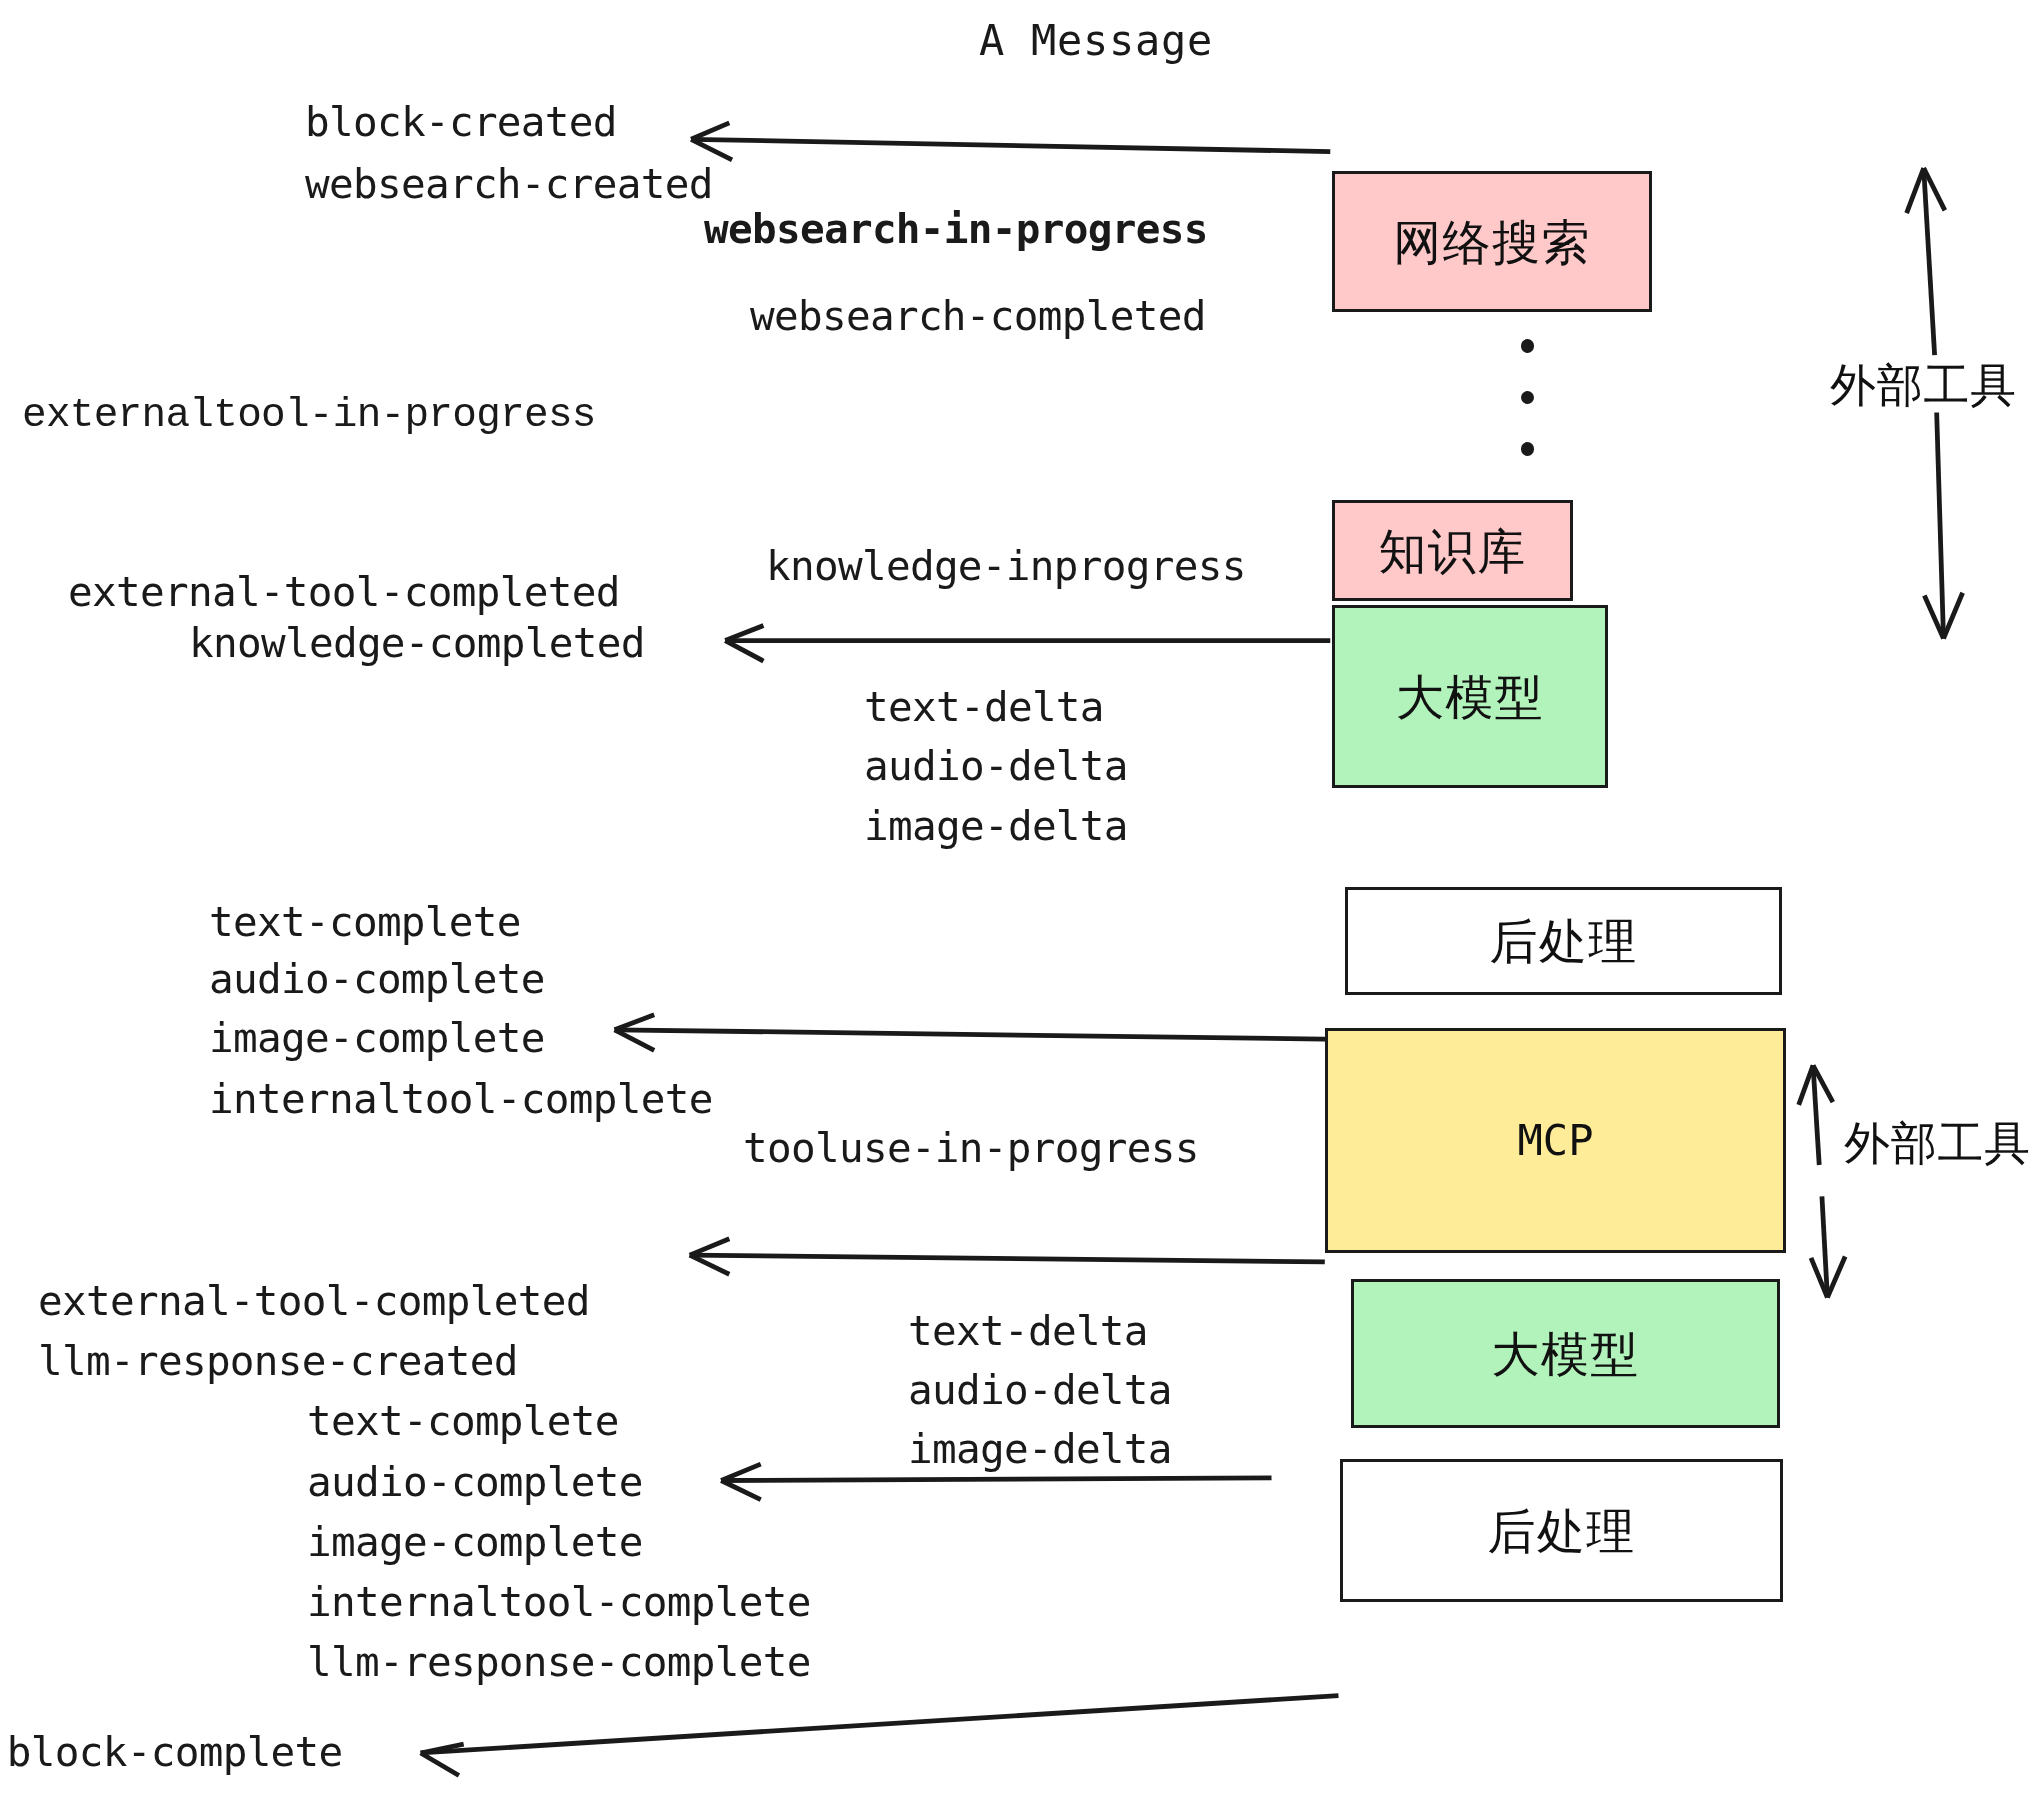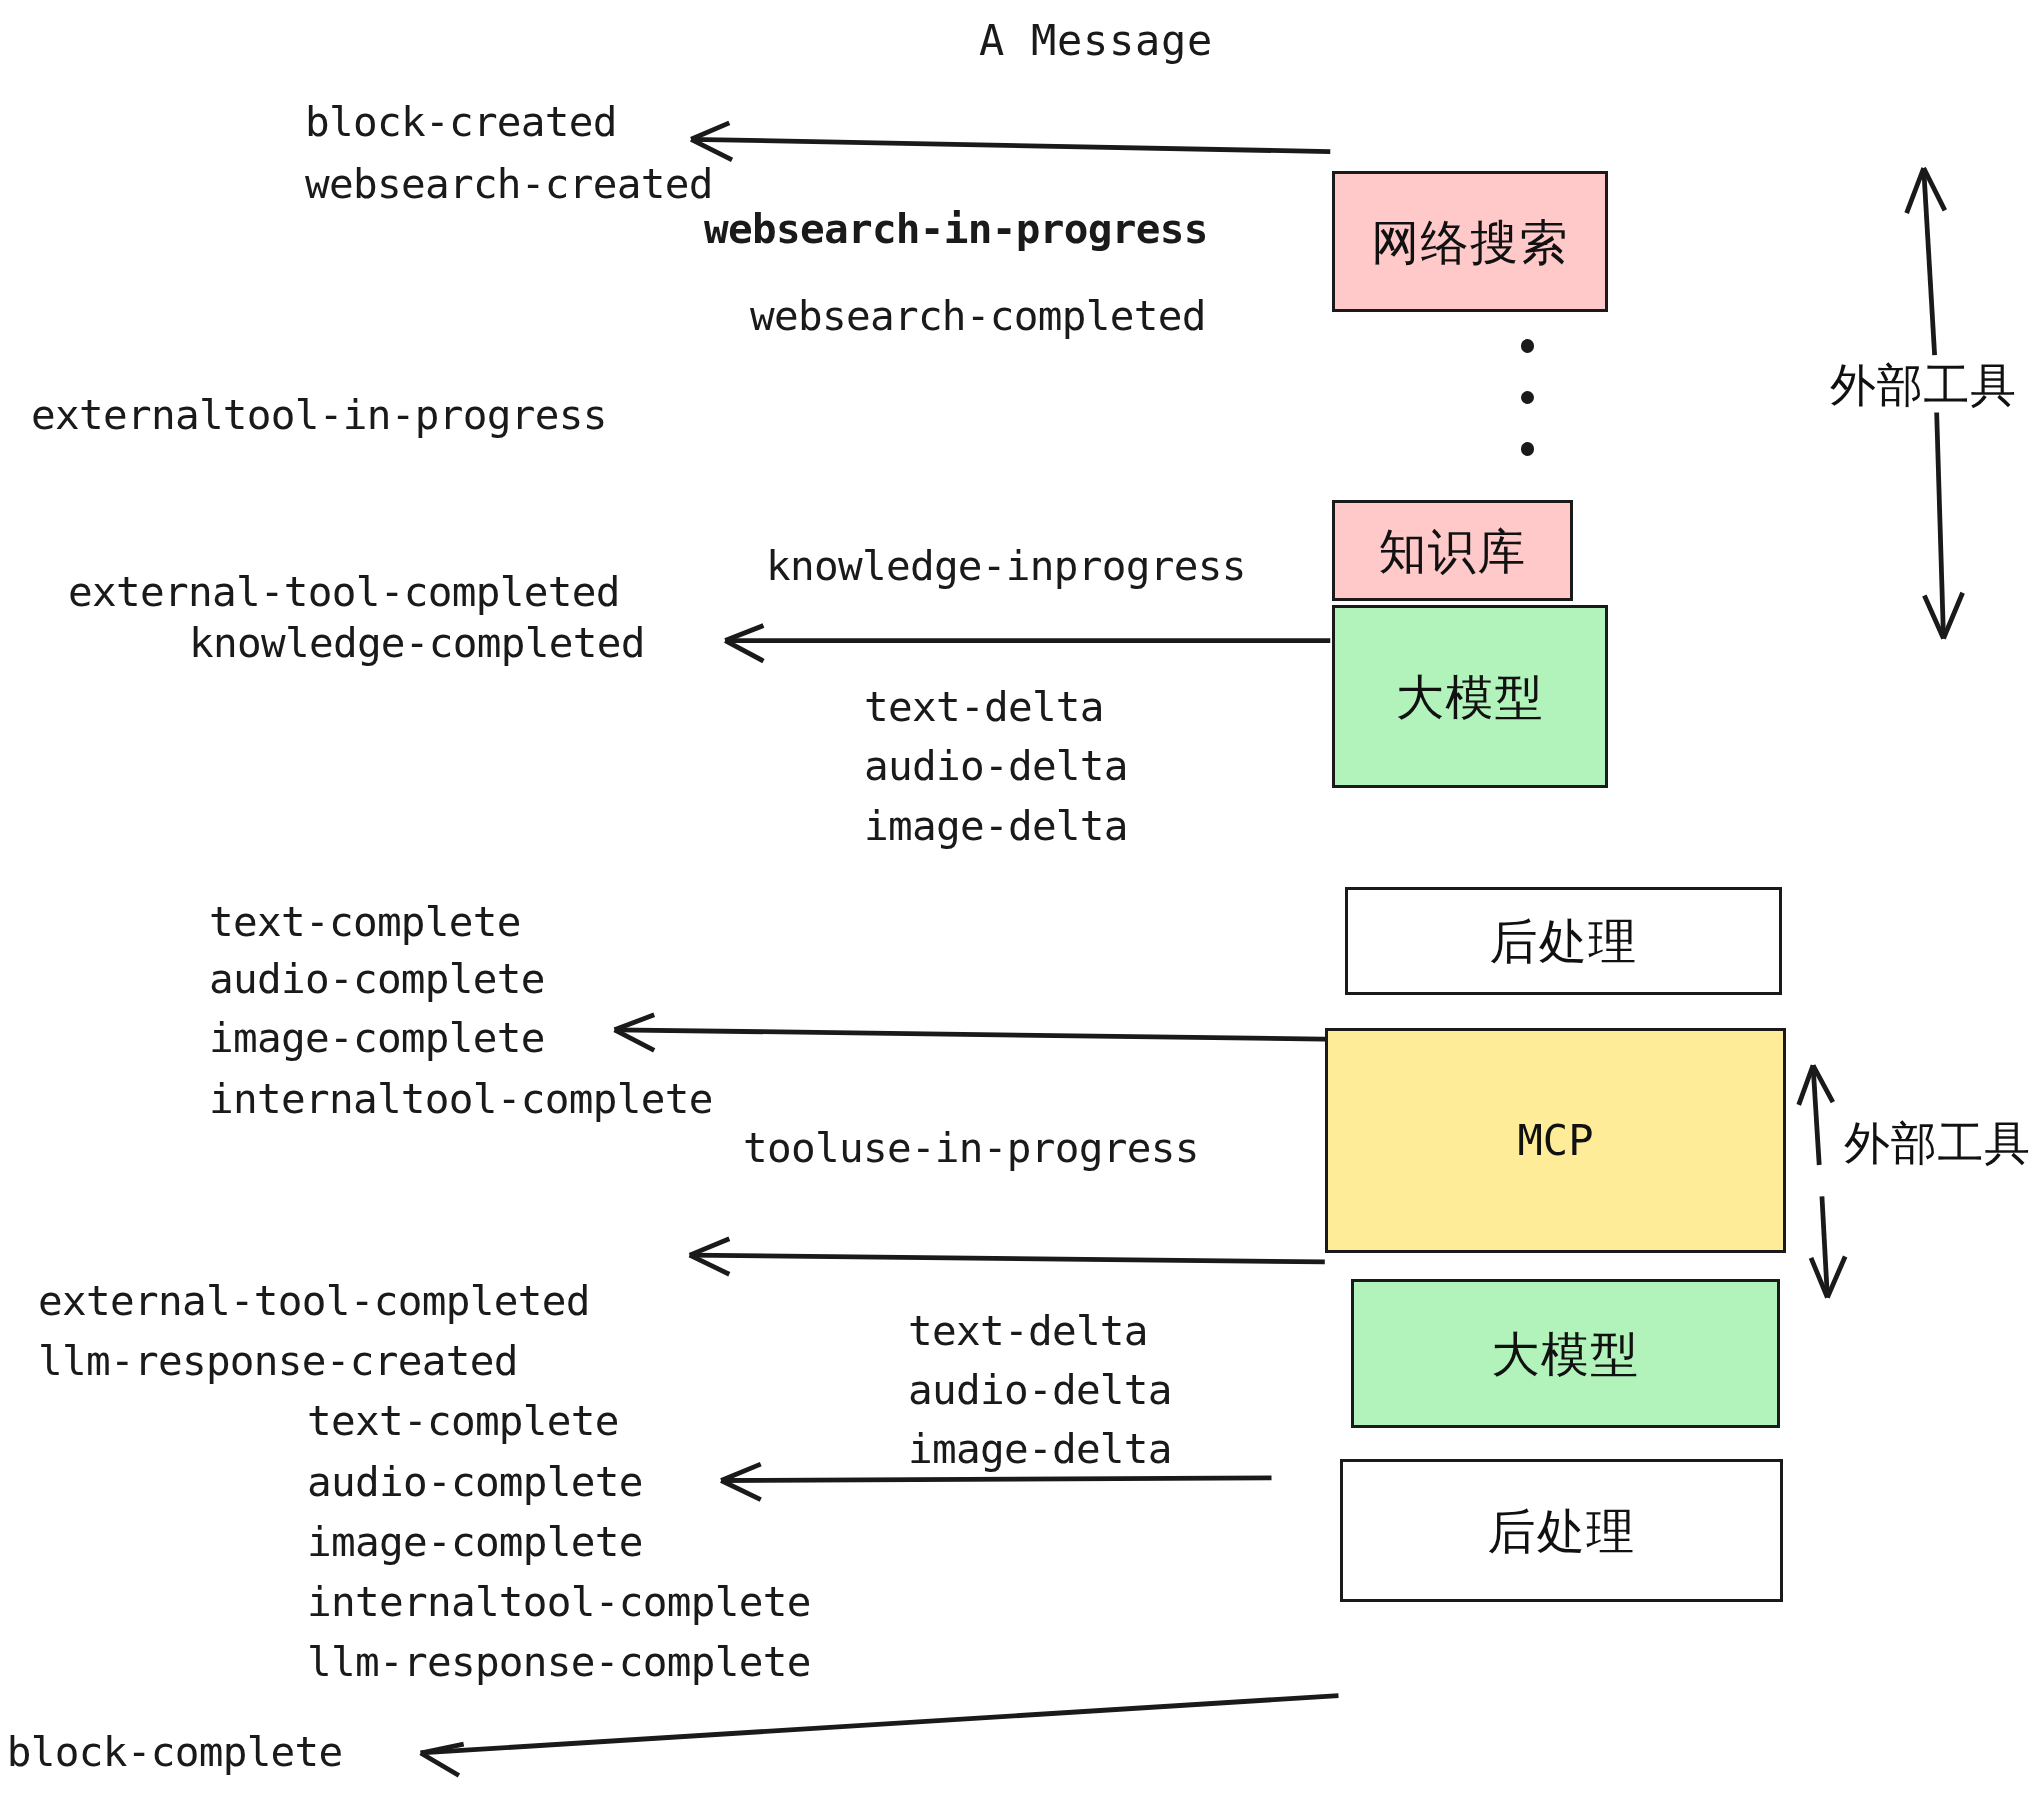--- a/index.html
+++ b/index.html
@@ -133,21 +133,21 @@
       <path d="M2655 1560 L2634 1618 M2655 1560 L2684 1614" stroke-width="7"></path>
       <line x1="2668" y1="1752" x2="2676" y2="1900" stroke-width="7"></line>
       <path d="M2676 1900 L2652 1842 M2676 1900 L2702 1840" stroke-width="7"></path>
     </g>
   </svg>
 
   <div class="ev" style="left:305px;top:102px;text-align:center;">block-created</div>
   <div class="ev" style="left:305px;top:164px;">websearch-created</div>
   <div class="ev" style="left:704px;top:209px;font-weight:bold;">websearch-in-progress</div>
   <div class="ev" style="left:750px;top:296px;">websearch-completed</div>
-  <div class="ev" style="left:31px;top:395px;">externaltool-in-progress</div>
+  <div class="ev" style="left:22px;top:395px;font-family:Liberation Mono, monospace;">externaltool-in-progress</div>
 
   <div class="ev" style="left:766px;top:546px;">knowledge-inprogress</div>
   <div class="ev" style="left:68px;top:572px;">external-tool-completed</div>
   <div class="ev" style="left:189px;top:623px;">knowledge-completed</div>
 
   <div class="ev" style="left:864px;top:687px;">text-delta</div>
   <div class="ev" style="left:864px;top:746px;">audio-delta</div>
   <div class="ev" style="left:864px;top:806px;">image-delta</div>
 
   <div class="ev" style="left:209px;top:902px;">text-complete</div>
@@ -165,21 +165,21 @@
   <div class="ev" style="left:908px;top:1429px;">image-delta</div>
 
   <div class="ev" style="left:307px;top:1401px;">text-complete</div>
   <div class="ev" style="left:307px;top:1462px;">audio-complete</div>
   <div class="ev" style="left:307px;top:1522px;">image-complete</div>
   <div class="ev" style="left:307px;top:1582px;">internaltool-complete</div>
   <div class="ev" style="left:307px;top:1642px;">llm-response-complete</div>
 
   <div class="ev" style="left:6.8px;top:1732px;">block-complete</div>
 
-  <div class="box" style="left:1332px;top:171px;width:276px;height:141px;background:#ffc9c9;">
+  <div class="box" style="left:1332px;top:171px;width:320px;height:141px;background:#ffc9c9;">
     <span class="boxlabel">网络搜索</span>
   </div>
 
   <div class="dots" style="left:1520px;top:339px;width:15px;height:117px;">
     <i></i>
       <i></i>
       <i></i>
   </div>
 
   <div class="box" style="left:1332px;top:500px;width:241px;height:101px;background:#ffc9c9;">

